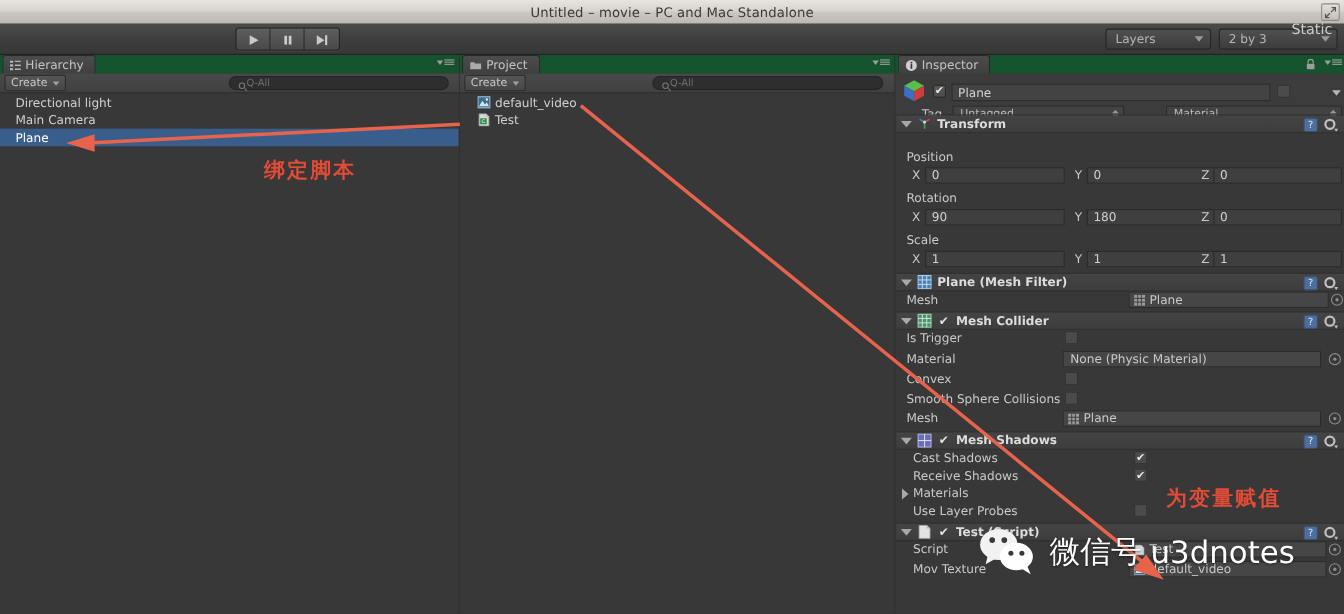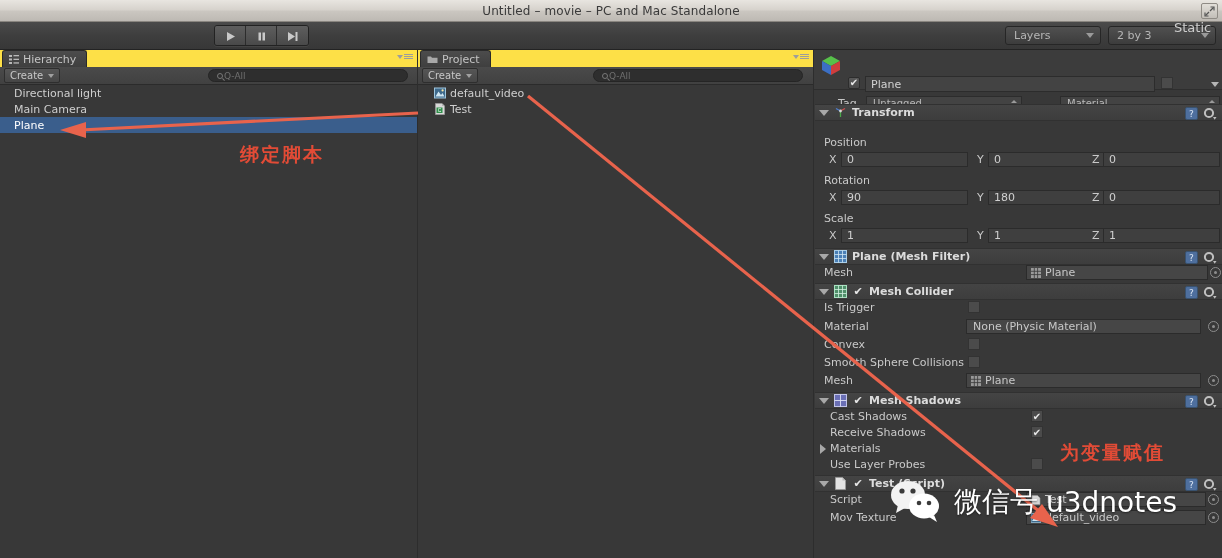--- a/index.html
+++ b/index.html
@@ -64,21 +64,21 @@
     border-left: 4px solid transparent; border-right: 4px solid transparent;
     border-top: 5px solid #9a9a9a;
   }
   #layers-dd { left: 1005px; width: 96px; }
   #layout-dd { left: 1108px; width: 108px; }
 
   
   .panel { position: absolute; background: #383838; }
   .panel-tabbar {
     position: relative; height: 17px;
-    background: #fde047;
+    background: #14532d;
   }
   .panel-tab {
     position: absolute; left: 2px; top: 0; height: 17px;
     background: linear-gradient(180deg,#4c4c4c,#3f3f3f);
     border-top-left-radius: 3px; border-top-right-radius: 3px;
     border: 1px solid #2a2a2a; border-bottom: none;
     display: flex; align-items: center; gap: 4px;
     padding: 0 10px 0 6px;
     font-size: 11px; color: #c3c3c3;
   }
@@ -107,21 +107,21 @@
     border: 1px solid #2e2e2e; border-radius: 2px;
     display: flex; align-items: center; gap: 5px; padding: 0 5px;
     font-size: 10px; color: #c8c8c8;
   }
   .create-btn .arw {
     width:0;height:0;border-left:3px solid transparent;border-right:3px solid transparent;border-top:4px solid #a0a0a0;
   }
   .searchbox {
     position: absolute; height: 13px;
     background: #2e2e2e; border: 1px solid #252525; border-radius: 7px;
-    display: flex; align-items: center; padding: 0 8px;
+    display: flex; align-items: flex-end; padding: 0 8px;
     font-size: 9px; color: #6f6f6f;
   }
   .searchbox .mag {
     width: 6px; height: 6px; border: 1px solid #787878; border-radius: 50%;
     margin-right: 1px; position: relative;
   }
   .searchbox .mag:after {
     content:''; position:absolute; right:-3px; bottom:-2px;
     width:3px; height:1px; background:#787878; transform: rotate(45deg);
   }
@@ -381,20 +381,40 @@
           <path d="M8 0.5 L8 3 L10.5 3" fill="#b4b4b4"></path>
           <rect x="2.5" y="4.5" width="6" height="5.5" fill="#2f8f4a"></rect>
           <text x="5.5" y="9" font-size="5" fill="#fff" text-anchor="middle" font-family="sans-serif">C</text>
         </svg>
         <span>Test</span>
       </div>
     </div>
   </div>
 
   <div class="panel" style="left:814px;top:50px;width:408px;height:508px;">
+    <div class="panel-tabbar">
+      <div class="panel-tab">
+        <svg width="11" height="11" viewBox="0 0 11 11">
+            <circle cx="5.5" cy="5.5" r="5" fill="#cfcfcf"></circle>
+            <rect x="4.8" y="4.3" width="1.5" height="4.2" fill="#333"></rect>
+            <rect x="4.8" y="2.2" width="1.5" height="1.5" fill="#333"></rect>
+          </svg>
+        <span>Inspector</span>
+      </div>
+      <svg style="position:absolute;right:26px;top:3px;" width="9" height="11" viewBox="0 0 9 11">
+        <path d="M2.2 5 L2.2 3.2 A2.3 2.3 0 0 1 6.8 3.2 L6.8 5" stroke="#9d9d9d" stroke-width="1.1" fill="none"></path>
+        <rect x="1" y="5" width="7" height="5" rx="1" fill="#9d9d9d"></rect>
+      </svg>
+      <div class="tabmenu-dot" style="right:12px;"></div>
+      <div class="tabmenu" style="right:2px;">
+          <i></i>
+          <i></i>
+          <i></i>
+        </div>
+    </div>
 
     <div class="insp-header">
       <svg class="insp-cube" viewBox="0 0 22 22">
         <polygon points="11,1 20,6 11,11 2,6" fill="#57c04a"></polygon>
         <polygon points="2,6 11,11 11,20 2,15" fill="#3b6fc4"></polygon>
         <polygon points="20,6 20,15 11,20 11,11" fill="#cf3d3d"></polygon>
       </svg>
     </div>
 
     <div class="panel-body" style="height:451px;"></div>

